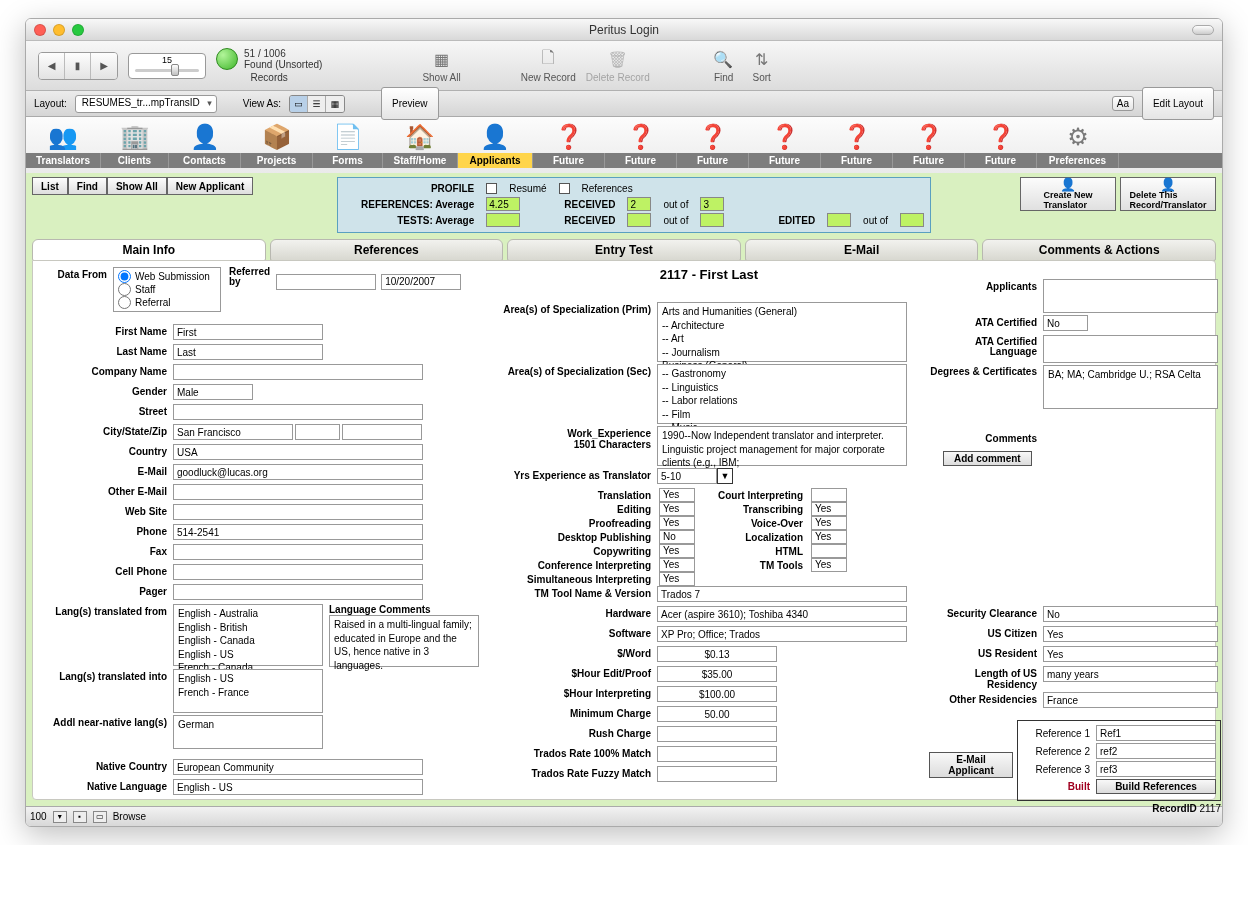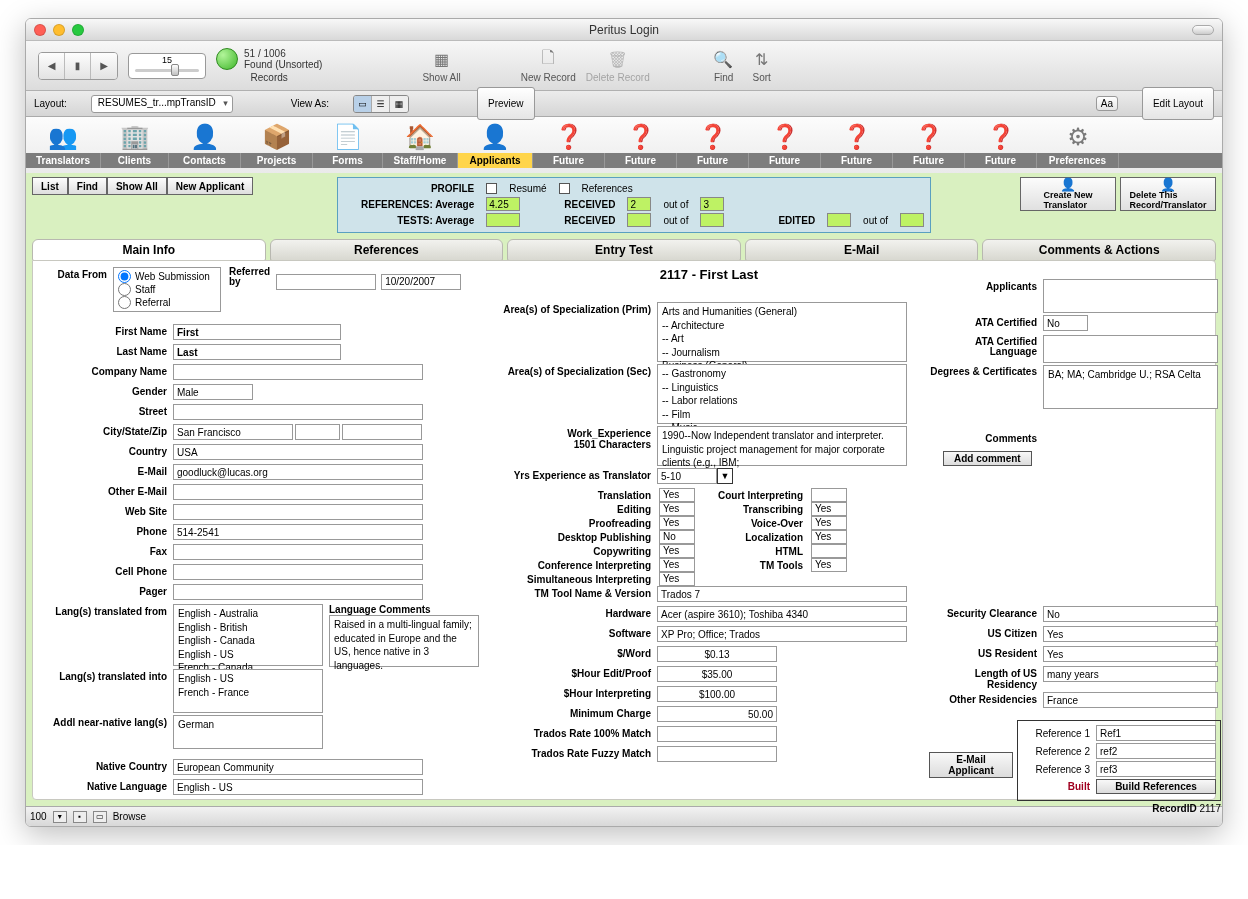--- a/index.html
+++ b/index.html
@@ -18,21 +18,21 @@
 .slider-box{border:1px solid #999;border-radius:4px;background:#fff;width:78px;height:26px;position:relative;padding-top:1px;text-align:center;font-size:9px;}
 .slider-track{position:absolute;left:6px;right:6px;bottom:6px;height:3px;background:#ccc;border-radius:2px;}
 .slider-thumb{position:absolute;bottom:2px;left:42px;width:8px;height:12px;background:linear-gradient(#fff,#c0c0c0);border:1px solid #888;border-radius:2px;}
 .record-indicator{display:flex;flex-direction:column;align-items:center;}
 .green-disc{width:22px;height:22px;border-radius:50%;background:radial-gradient(circle at 30% 30%,#b2f59a,#3fb62a);border:1px solid #2e8a1f;}
 .rec-text{font-size:10px;color:#333;line-height:1.1;}
 .tb-item{display:flex;flex-direction:column;align-items:center;gap:2px;font-size:10px;color:#555;}
 .tb-icon{width:28px;height:22px;display:flex;align-items:center;justify-content:center;font-size:16px;color:#777;}
 .tb-item.disabled{opacity:0.45;}
 .tb-sep{flex:1;}
-.toolbar2{height:26px;background:linear-gradient(#ececec,#d5d5d5);border-bottom:1px solid #aaa;display:flex;align-items:center;padding:0 8px;gap:24px;font-size:10px;}
+.toolbar2{height:26px;background:linear-gradient(#ececec,#d5d5d5);border-bottom:1px solid #aaa;display:flex;align-items:center;padding:0 8px;gap:8px;font-size:10px;}
 .layout-select{border:1px solid #999;border-radius:3px;background:#fff;padding:1px 16px 1px 6px;font-size:10px;height:18px;position:relative;}
 .layout-select::after{content:"▾";position:absolute;right:4px;top:2px;font-size:9px;color:#555;}
 .view-btns{display:flex;border:1px solid #888;border-radius:3px;overflow:hidden;}
 .view-btns span{width:18px;height:16px;border-right:1px solid #aaa;font-size:9px;display:flex;align-items:center;justify-content:center;background:#eee;}
 .view-btns span:last-child{border-right:none;}
 .view-btns span.sel{background:#b8d0e8;}
 .small-btn{border:1px solid #999;border-radius:3px;padding:10px 10px;font-size:10px;background:linear-gradient(#fff,#e5e5e5);cursor:pointer;}
 .iconbar{height:56px;background:linear-gradient(#fcfcfc,#eaeaea);display:flex;align-items:flex-end;}
 .iconbar .item{flex:0 0 auto;min-width:64px;display:flex;flex-direction:column;align-items:center;gap:2px;padding:4px 6px 0;}
 .iconbar .item .ic{height:32px;display:flex;align-items:center;justify-content:center;font-size:24px;color:#7a7a7a;}
@@ -56,21 +56,21 @@
 .whitecard{background:#fff;border:1px solid #c8c8c0;border-radius:0 4px 4px 4px;margin-top:-1px;padding:6px 8px 8px;position:relative;min-height:540px;}
 .col{position:absolute;top:6px;}
 .col1{left:8px;width:440px;}
 .col2{left:456px;width:440px;}
 .col3{left:896px;width:292px;}
 .frow{display:flex;align-items:flex-start;margin-bottom:2px;min-height:18px;}
 .flab{width:132px;text-align:right;font-weight:bold;font-size:10px;padding-right:6px;padding-top:2px;}
 .flab2{width:168px;text-align:right;font-weight:bold;font-size:10px;padding-right:6px;padding-top:2px;}
 .flab3{width:114px;text-align:right;font-weight:bold;font-size:10px;padding-right:6px;padding-top:2px;}
 .txtinput{border:1px solid #999;background:#fff;height:16px;padding:0 3px;font-size:10px;}
-.w60{width:60px;}.w80{width:80px;}.w120{width:120px;}.w150{width:168px;font-weight:bold;}.w250{width:250px;}.w45{width:45px;}.w100{width:100px;}.w175{width:175px;}
+.w60{width:60px;}.w80{width:80px;}.w120{width:120px;}.w150{width:150px;}.w250{width:250px;}.w45{width:45px;}.w100{width:100px;}.w175{width:175px;}
 .listbox{border:1px solid #999;background:#fff;font-size:10px;padding:2px 4px;line-height:1.35;}
 .radio-row{display:flex;align-items:center;gap:4px;font-size:10px;}
 .radio-row input{margin:0;}
 .mini-lab{font-weight:bold;font-size:10px;}
 .rec-title{font-weight:bold;font-size:13px;text-align:center;}
 .skills2col{display:grid;grid-template-columns:130px 36px 108px 36px;gap:0 4px;font-size:10px;align-items:center;}
 .skills2col .l{text-align:right;font-weight:bold;padding-right:4px;padding-top:1px;}
 .skills2col .v{border:1px solid #999;height:14px;padding:0 3px;}
 .ref-box{border:1px solid #333;padding:4px;margin-top:8px;}
 .ref-box .rr{display:flex;align-items:center;gap:6px;font-size:10px;margin-bottom:2px;}
@@ -488,21 +488,25 @@
         <div class="frow">
             <div class="flab2">$Hour Edit/Proof</div>
             <input class="txtinput w120" style="text-align: center;" value="$35.00">
           </div>
         <div class="frow">
             <div class="flab2">$Hour Interpreting</div>
             <input class="txtinput w120" style="text-align: center;" value="$100.00">
           </div>
         <div class="frow">
             <div class="flab2">Minimum Charge</div>
-            <input class="txtinput w120" style="text-align: right;" value="50.00">
+            <input class="txtinput w120" style="text-align: center;" value="50.00">
+          </div>
+        <div class="frow">
+            <div class="flab2">Rush Charge</div>
+            <input class="txtinput w120" value="" style="">
           </div>
         <div class="frow">
             <div class="flab2">Trados Rate 100% Match</div>
             <input class="txtinput w120" value="" style="">
           </div>
         <div class="frow">
             <div class="flab2">Trados Rate Fuzzy Match</div>
             <input class="txtinput w120" value="" style="">
           </div>
       </div>

